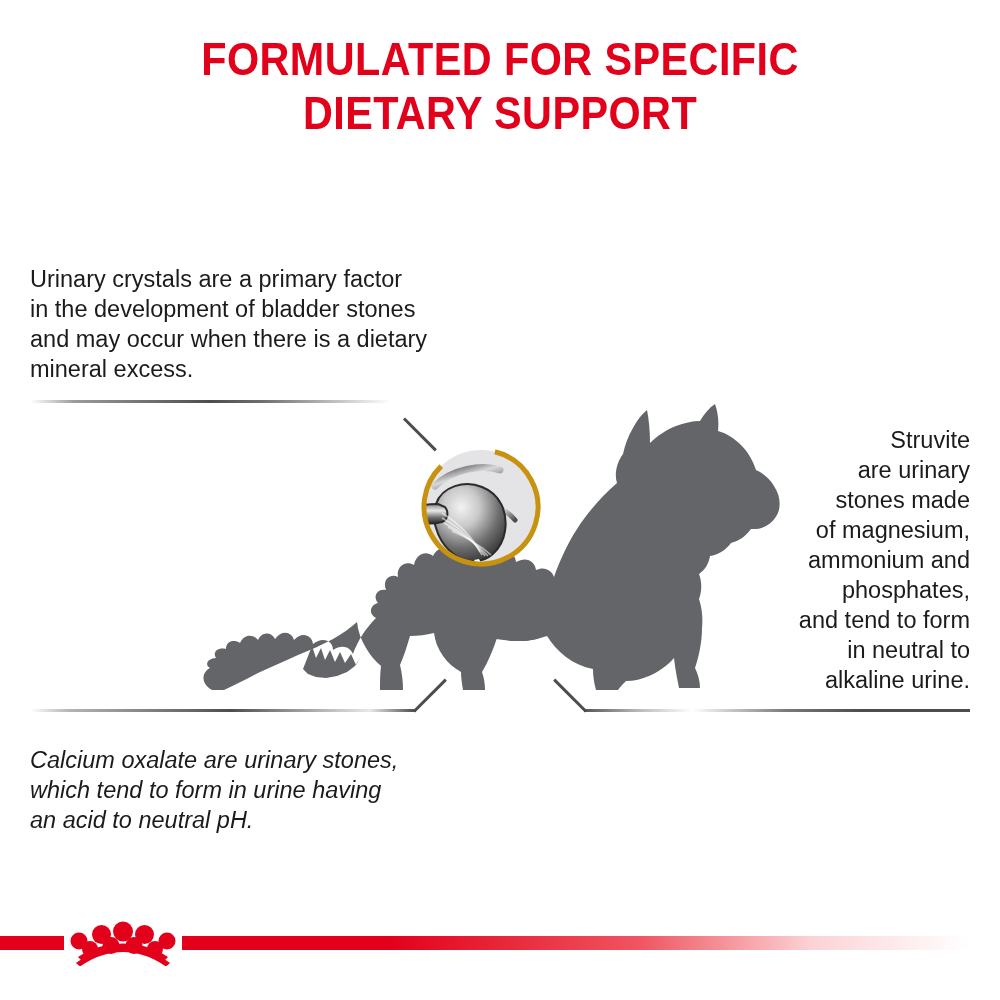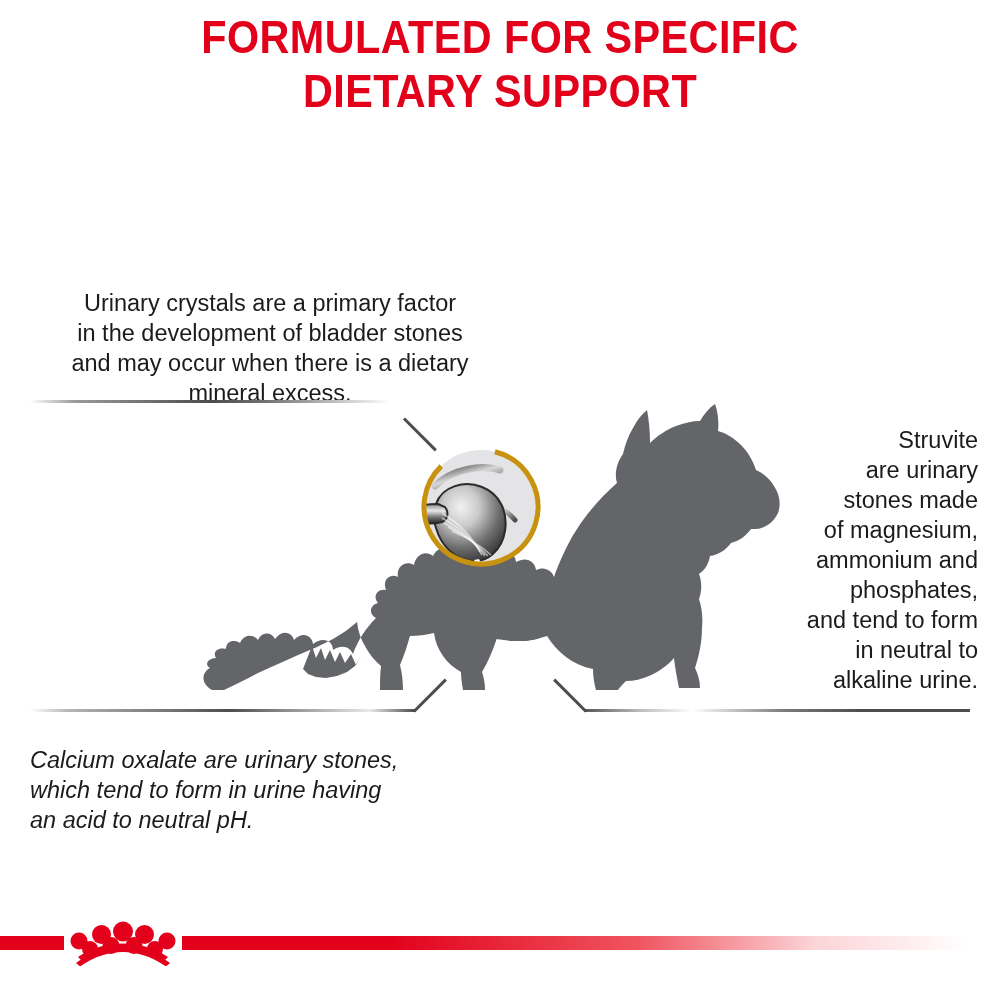--- a/index.html
+++ b/index.html
@@ -7,21 +7,21 @@
   body {
     background:#ffffff;
     font-family:"Liberation Sans", sans-serif;
     position:relative;
     overflow:hidden;
   }
 
   
   #title-block {
     position:absolute;
-    left:0; top:10px;
+    left:0; top:32px;
     width:1000px;
     text-align:center;
   }
   #title-block .title-line {
     display:block;
     color:#E2001A;
     font-weight:bold;
     font-size:47px;
     line-height:54px;
     letter-spacing:0.5px;
@@ -31,24 +31,24 @@
   }
 
   
   .para {
     position:absolute;
     color:#1b1b1b;
     font-size:23.5px;
     line-height:30px;
     white-space:pre-line;
   }
-  #para-top-left  { left:30px;  top:264px; width:480px; text-align:center;margin-top:24px; }
+  #para-top-left  { left:30px;  top:264px; width:480px; text-align:left; }
   #para-bottom-left { left:30px; top:745px; width:480px; text-align:left;font-style:italic; }
   #para-right {
-    right:22px; top:425px; width:230px; text-align:right;
+    right:30px; top:425px; width:230px; text-align:right;
   }
 
   
   .hline { position:absolute; height:3px; }
   #hline-top-left {
     left:30px; top:400px; width:376px;
     background:linear-gradient(to right,#ffffff 0%,#9a9a9a 12%,#4d4d4d 48%,#6f6f6f 62%,#ffffff 96%,#ffffff 100%);
   }
   #hline-bottom-left {
     left:30px; top:709px; width:386px;

